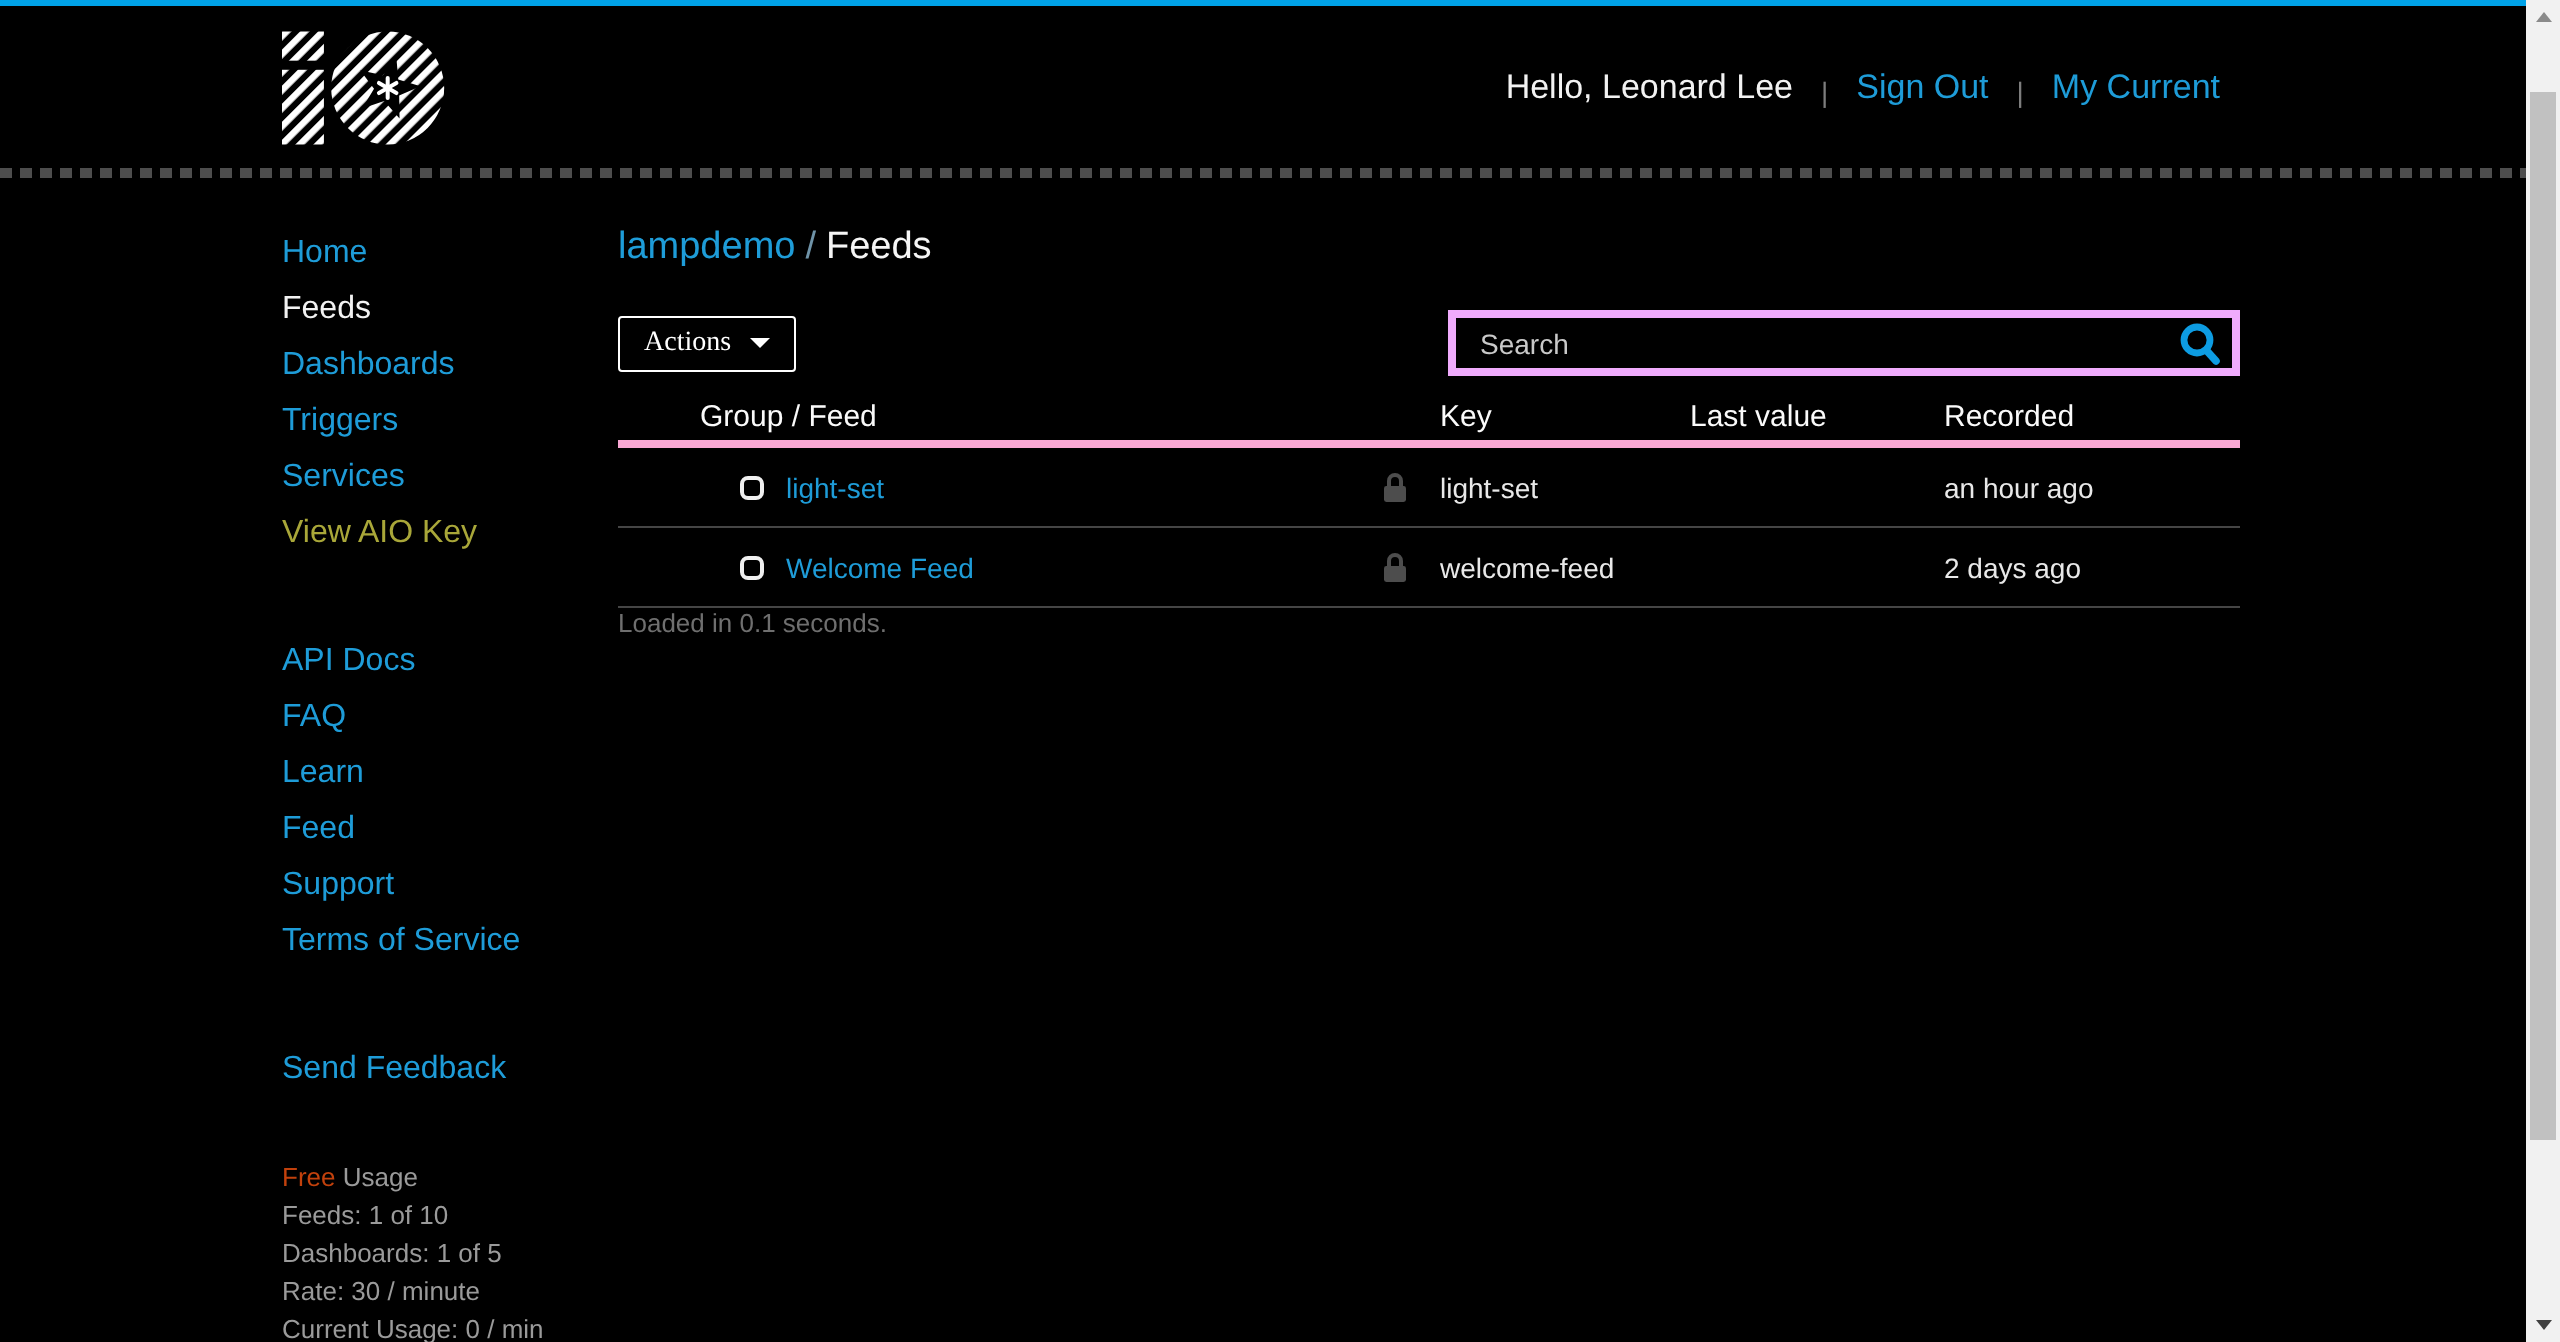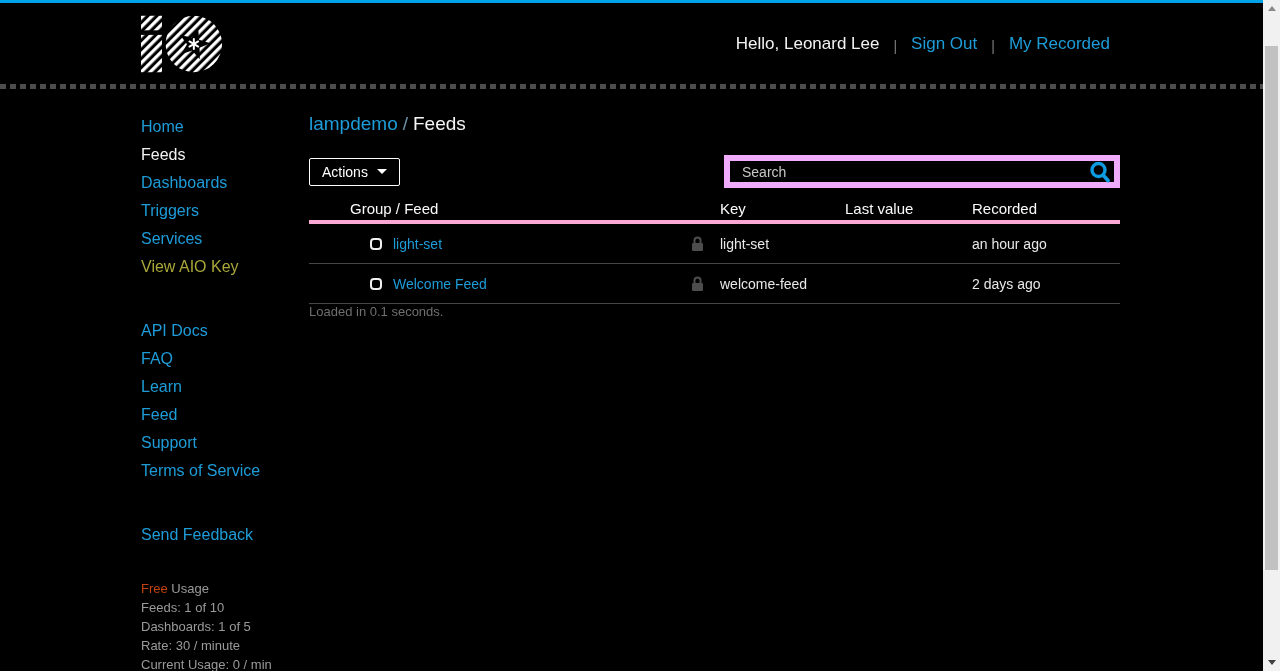--- a/index.html
+++ b/index.html
@@ -46,29 +46,29 @@
 
   
   .main { width:811px; flex:none; padding-top:24px; }
   .breadcrumb { font-size:19px; }
   .breadcrumb .bc-sep { color:#6f93a8; margin:0 5px; }
   .bc-page { color:#f5f5f5; }
 
   .toolbar { margin-top:20px; display:flex; align-items:center; justify-content:space-between; height:33px; }
   .actions-btn {
     background:#000; border:1px solid #fff; border-radius:2px;
-    color:#fff; font-size:14px; font-family:Liberation Sans, sans-serif;
+    color:#fff; font-size:14px; font-family:Liberation Serif, serif;
     padding:5px 12px; display:flex; align-items:center; gap:9px; cursor:pointer;
   }
   .caret { width:0; height:0; border-left:5px solid transparent; border-right:5px solid transparent; border-top:5px solid #fff; }
 
   .search-wrap { position:relative; width:396px; }
   .search-input {
     width:100%; height:33px; background:#000;
-    border:6px solid #f0abfc; color:#ddd;
+    border:4px solid #f0abfc; color:#ddd;
     font-size:14px; font-family:inherit; padding:0 42px 0 12px; outline:none;
   }
   .search-input::placeholder { color:#c9c9c9; }
   .search-icon { position:absolute; right:7px; top:4px; cursor:pointer; line-height:0; }
 
   
   .feed-table { margin-top:8px; }
   .t-row { display:grid; grid-template-columns:374px 28px 125px 127px 157px; align-items:center; }
   .t-head { height:28px; font-size:15px; color:#fafafa; border-bottom:4px solid #f9a8d4; }
   .t-head .hcell { padding-left:9px; }
@@ -126,21 +126,21 @@
         <line x1="53.2" y1="28.2" x2="62.8" y2="33.8"></line>
         <line x1="53.2" y1="33.8" x2="62.8" y2="28.2"></line>
       </g>
     </svg>
   </a>
   <div class="user-menu">
     <span class="greeting">Hello, Leonard Lee</span>
     <span class="menu-sep">|</span>
     <a class="blue">Sign Out</a>
     <span class="menu-sep">|</span>
-    <a class="blue">My Recorded</a>
+    <a class="blue">My Current</a>
   </div>
 </div>
 
 <div class="dashed-divider"></div>
 
 <div class="layout">
   <div class="sidebar">
     <ul class="nav">
       <li><a class="blue">Home</a></li>
       <li><a class="active">Feeds</a></li>

